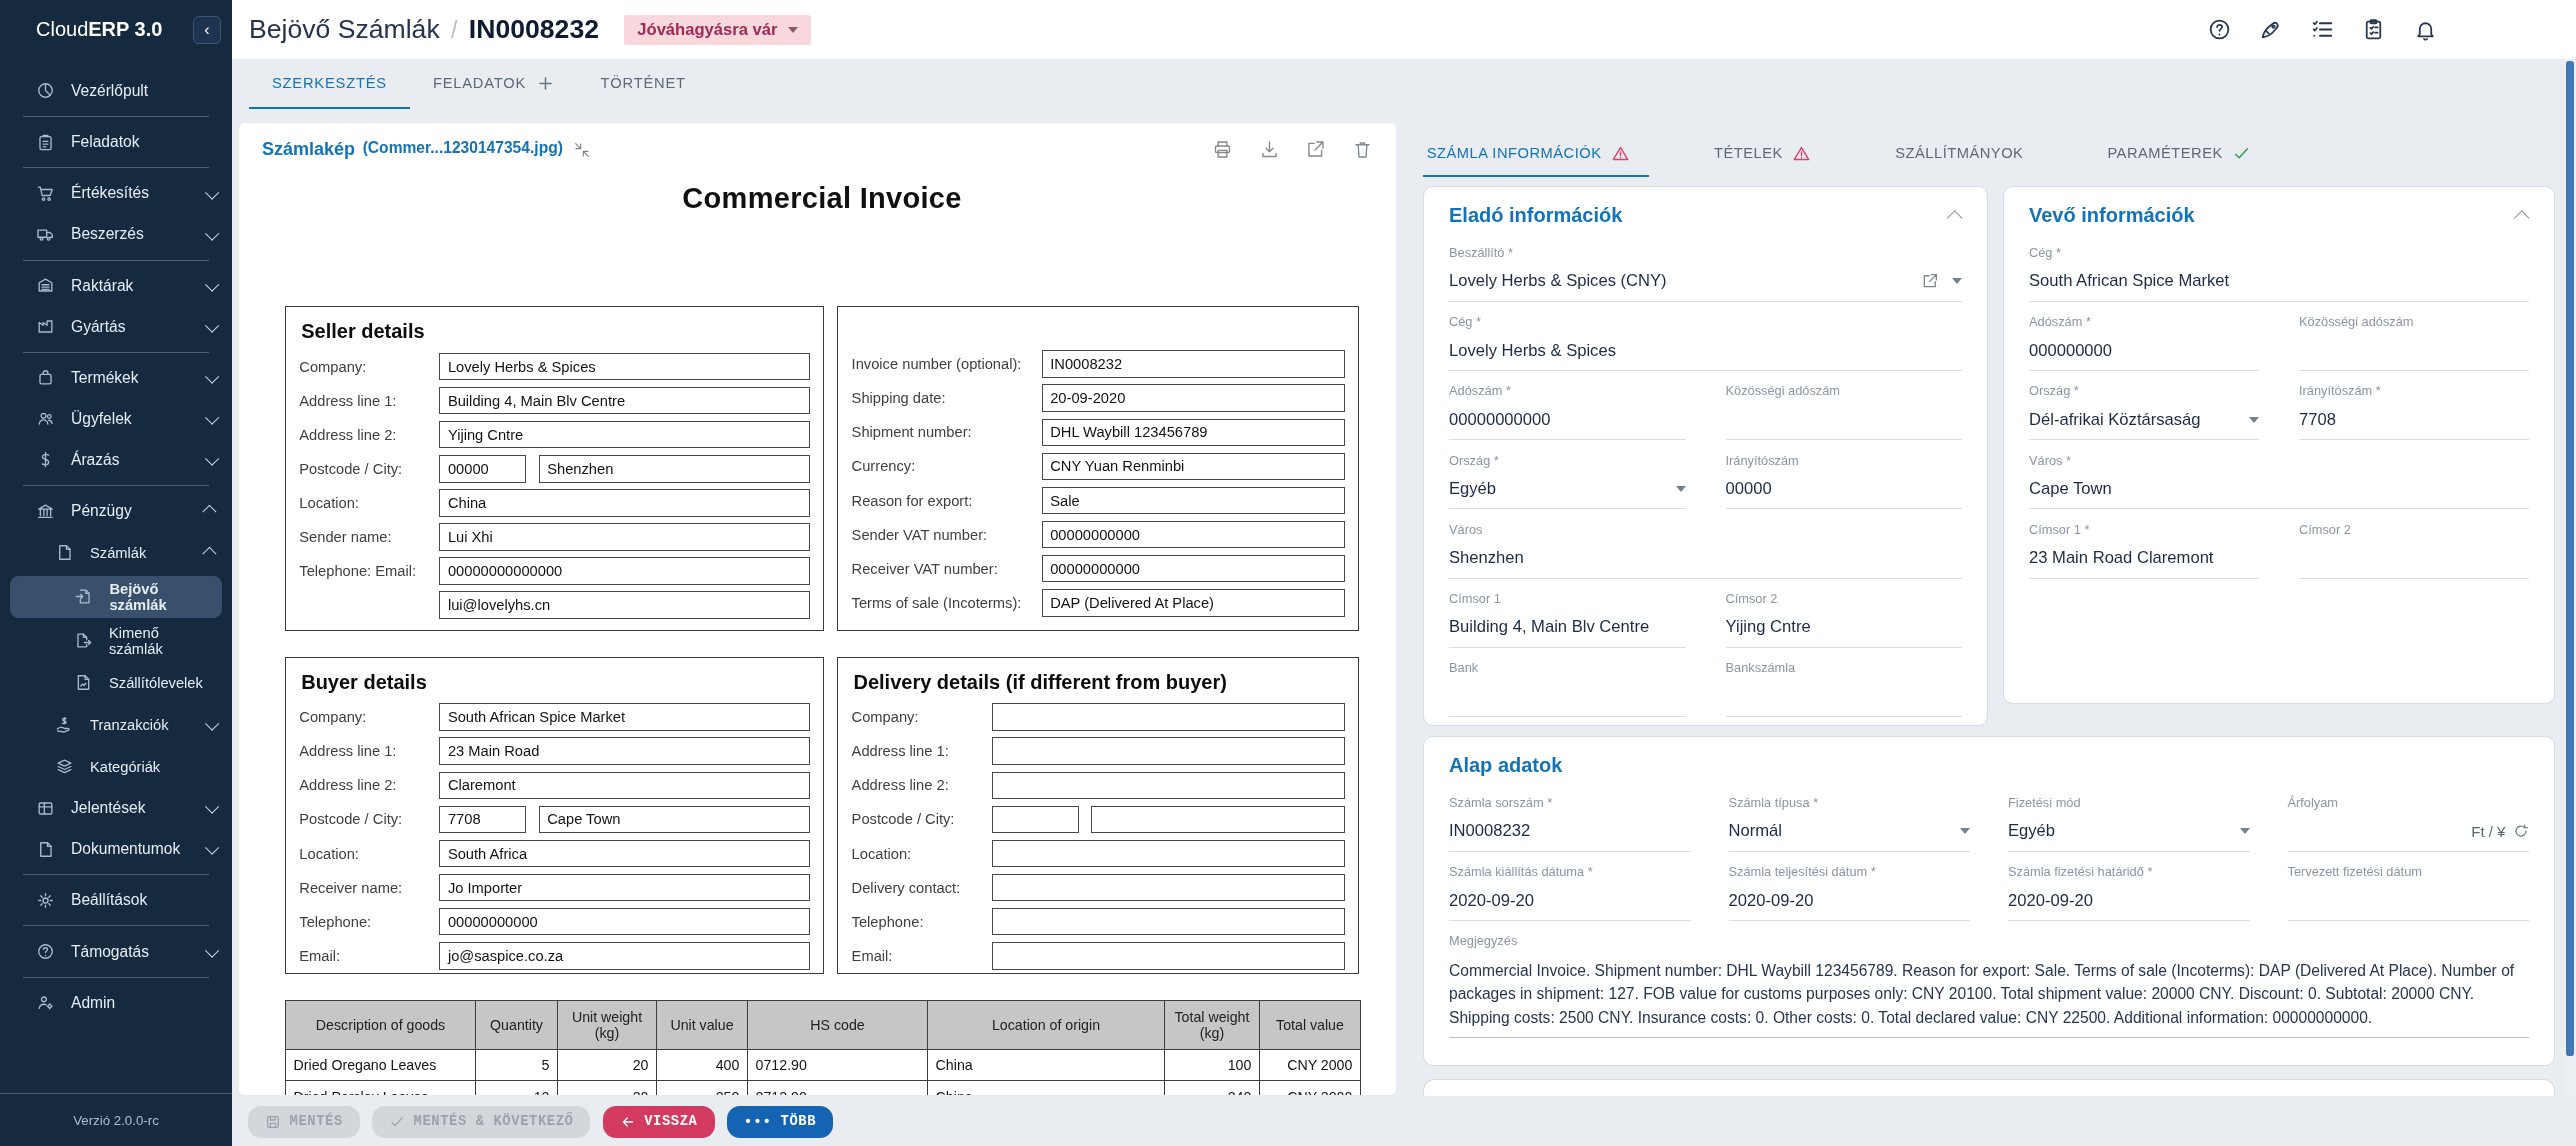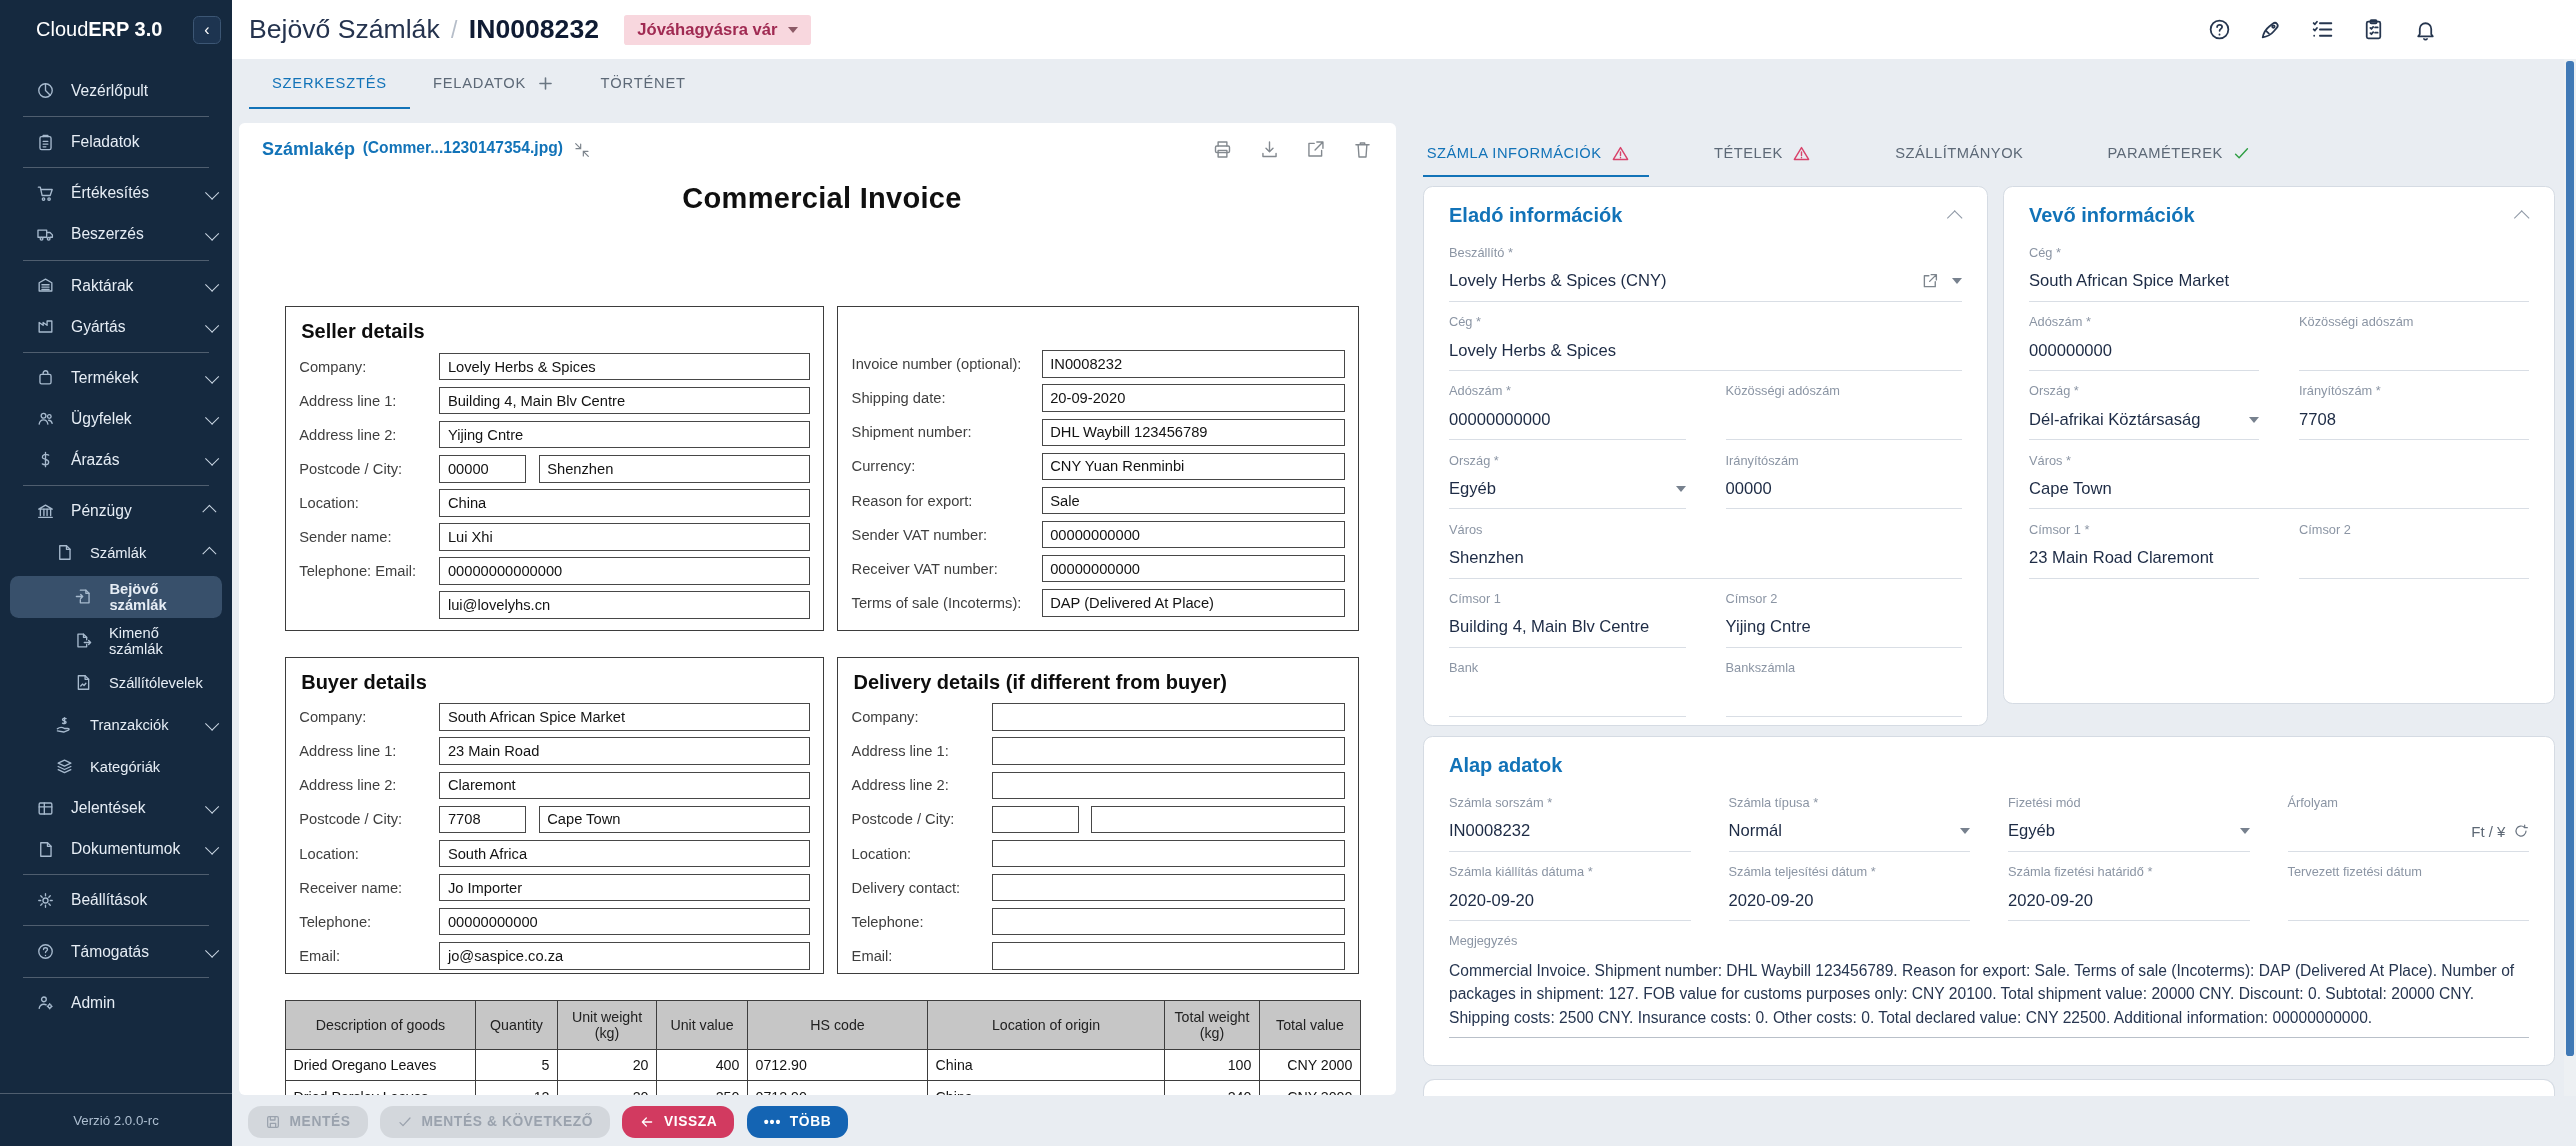--- a/index.html
+++ b/index.html
@@ -103,21 +103,21 @@
   .refresh-ic { color:#6b7582; cursor:pointer; }
   .refresh-ic svg { width:16px; height:16px; stroke:currentColor; fill:none; stroke-width:1.8; stroke-linecap:round; stroke-linejoin:round; }
   .note-text { font-size:15.6px; color:#273650; line-height:1.5; margin-top:1.9px; }
 
   
   .vscroll { position:absolute; right:0; top:59px; width:12.3px; bottom:51px; background:#edf0f3; z-index:7; }
   .vthumb { position:absolute; left:1.9px; right:1.9px; top:1.9px; height:96%; background:#4079b6; border-radius:2.8px; }
 
   
   .bottombar { position:absolute; left:232px; right:0; bottom:0; height:51px; background:#e9edf2; display:flex; align-items:center; padding-left:16px; gap:12.3px; z-index:6; }
-  .bbtn { height:32px; border:none; border-radius:13px; font-family:Liberation Sans, sans-serif; font-size:13.8px; font-weight:bold; letter-spacing:0.6px; display:flex; align-items:center; gap:8.5px; padding:0 17px; cursor:pointer; }
+  .bbtn { height:32px; border:none; border-radius:13px; font-family:Liberation Mono, monospace; font-size:13.8px; font-weight:bold; letter-spacing:0.6px; display:flex; align-items:center; gap:8.5px; padding:0 17px; cursor:pointer; }
   .bbtn svg { width:16px; height:16px; stroke:currentColor; fill:none; stroke-width:1.9; stroke-linecap:round; stroke-linejoin:round; }
   .bbtn.disabled { background:#d3d7dc; color:#9aa2ad; cursor:default; }
   .bbtn.danger { background:#d23a60; color:#fff; }
   .bbtn.primary { background:#1464b3; color:#fff; }
   .dots { font-size:14.2px; letter-spacing:0.9px; font-weight:bold; }
 </style>
 </head>
 <body>
 
 <aside class="sidebar">

